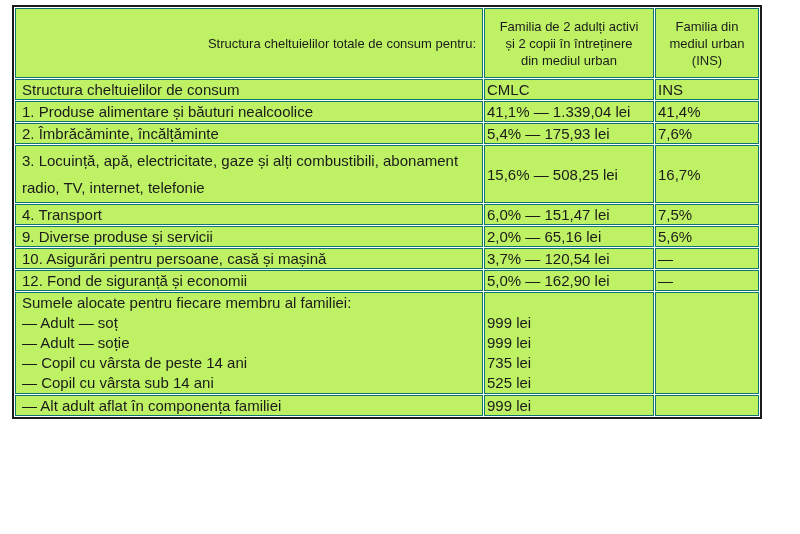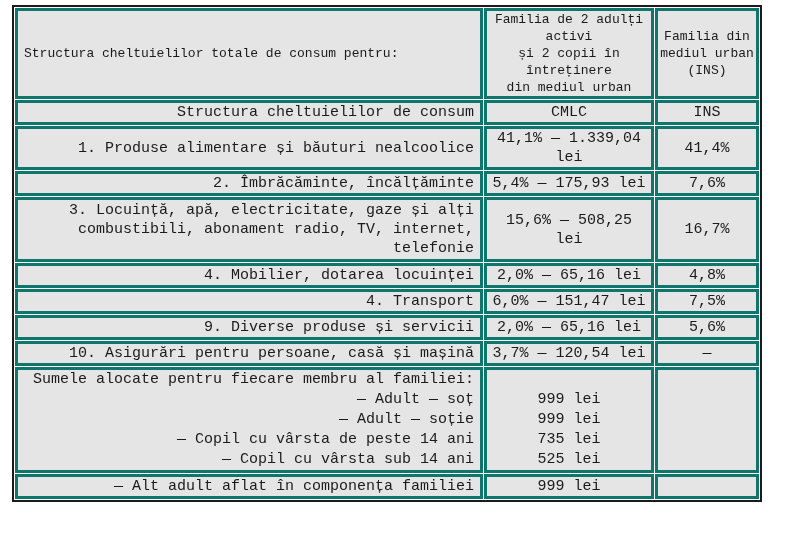--- a/index.html
+++ b/index.html
@@ -18,57 +18,56 @@
   table.doc-table {
     border-collapse: separate;
     border-spacing: 1px;
     border: 2px solid #1b1b1b;
     table-layout: fixed;
     width: 750px;
     background: #ffffff;
     font-size: 15px;
   }
   td {
-    border: 3px solid #0f766e;
-    background: #e5e5e5;
+    border: 1px solid #0f766e;
+    background: #bef264;
     padding: 0 6px;
     line-height: 19px;
     vertical-align: middle;
     overflow: hidden;
-    font-family: Liberation Mono, monospace;
   }
-  td.c1 { text-align: right; }
-  td.c2, td.c3 { text-align: center; padding: 0 2px; }
+  td.c1 { text-align: left; }
+  td.c2, td.c3 { padding: 0 2px; }
   tr.hdr td {
     height: 68px;
     text-align: center;
     font-size: 13px;
     line-height: 17px;
     vertical-align: middle;
   }
-  tr.dbl td.c1 { line-height: 19px; padding-top: 1px; padding-bottom: 1px; margin-top: 32px; }
+  tr.dbl td.c1 { line-height: 27px; padding-top: 1px; padding-bottom: 1px; margin-top: 32px; }
   tr.dbl td { height: 38px; }
   .mline { height: 20px; line-height: 20px; white-space: nowrap; }
   td.members-values { vertical-align: top; }
   td.members-labels { vertical-align: top; }
 </style>
 </head>
 <body>
 
 <div class="page">
   <table class="doc-table">
     <colgroup>
       <col style="width:468px">
       <col style="width:170px">
       <col style="width:104px">
     </colgroup>
 
     <tbody>
         <tr class="hdr">
-      <td class="c1h" style="text-align:left;">Structura cheltuielilor totale de consum pentru:</td>
+      <td class="c1h" style="text-align:right;">Structura cheltuielilor totale de consum pentru:</td>
       <td class="c2">
         <div>Familia de 2 adulți activi</div>
         <div>și 2 copii în întreținere</div>
         <div>din mediul urban</div>
       </td>
       <td class="c3">
         <div>Familia din</div>
         <div>mediul urban</div>
         <div>(INS)</div>
       </td>
@@ -89,37 +88,37 @@
       <td class="c1">2. Îmbrăcăminte, încălțăminte</td>
       <td class="c2">5,4% — 175,93 lei</td>
       <td class="c3">7,6%</td>
     </tr>
     <tr class="dbl">
       <td class="c1">3. Locuință, apă, electricitate, gaze și alți combustibili, abonament radio, TV, internet, telefonie</td>
       <td class="c2">15,6% — 508,25 lei</td>
       <td class="c3">16,7%</td>
     </tr>
     <tr>
-      <td class="c1">4. Mobilier, dotarea locuinței</td>
-      <td class="c2">2,0% — 65,16 lei</td>
-      <td class="c3">4,8%</td>
-    </tr>
-    <tr>
       <td class="c1">4. Transport</td>
       <td class="c2">6,0% — 151,47 lei</td>
       <td class="c3">7,5%</td>
     </tr>
     <tr>
       <td class="c1">9. Diverse produse și servicii</td>
       <td class="c2">2,0% — 65,16 lei</td>
       <td class="c3">5,6%</td>
     </tr>
     <tr>
       <td class="c1">10. Asigurări pentru persoane, casă și mașină</td>
       <td class="c2">3,7% — 120,54 lei</td>
+      <td class="c3">—</td>
+    </tr>
+    <tr>
+      <td class="c1">12. Fond de siguranță și economii</td>
+      <td class="c2">5,0% — 162,90 lei</td>
       <td class="c3">—</td>
     </tr>
 
 
     <tr>
       <td class="c1 members-labels">
         <div class="mline">Sumele alocate pentru fiecare membru al familiei:</div>
         <div class="mline">— Adult — soț</div>
         <div class="mline">— Adult — soție</div>
         <div class="mline">— Copil cu vârsta de peste 14 ani</div>

